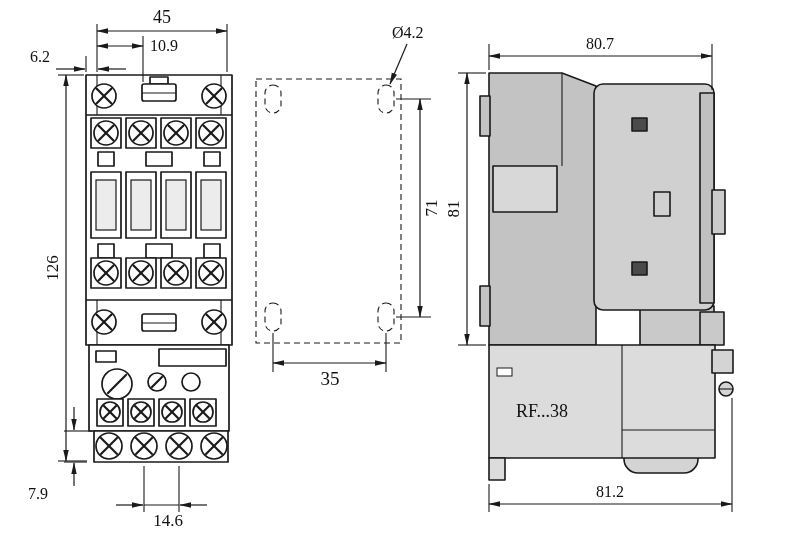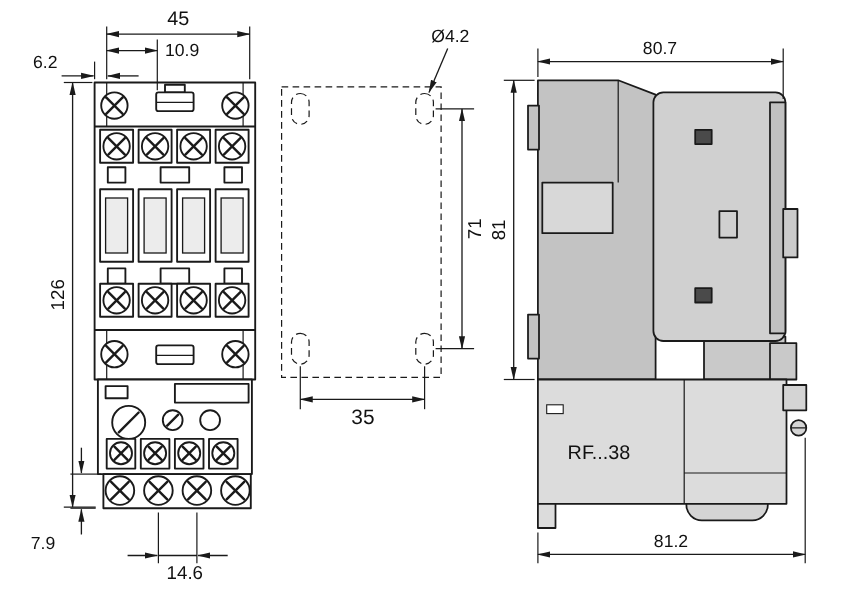--- a/index.html
+++ b/index.html
@@ -1,17 +1,17 @@
 <!DOCTYPE html>
 <html><head>
 <meta charset="utf-8">
 <style>
   html,body{margin:0;padding:0;background:#fff}
   .canvas{width:788px;height:556px;background:#fff;position:relative;overflow:hidden;
-          font-family:Liberation Sans, sans-serif}
+          font-family:Liberation Serif, serif}
   svg{display:block}
   .ol{fill:#fff;stroke:#1a1a1a;stroke-width:1.7;stroke-linejoin:round}
   .part{stroke:#1a1a1a;stroke-width:1.6;stroke-linejoin:round}
   .ln{fill:none;stroke:#1a1a1a;stroke-width:1.7}
   .thin{fill:none;stroke:#1a1a1a;stroke-width:1.1}
   .dim{fill:none;stroke:#1a1a1a;stroke-width:1.2}
   .dash{stroke-dasharray:6 4}
   .cx{stroke:#1a1a1a;stroke-width:2.2;stroke-linecap:round}
   .inner{fill:#ececec;stroke:#1a1a1a;stroke-width:1.2}
   text{fill:#111;font-size:17px}

